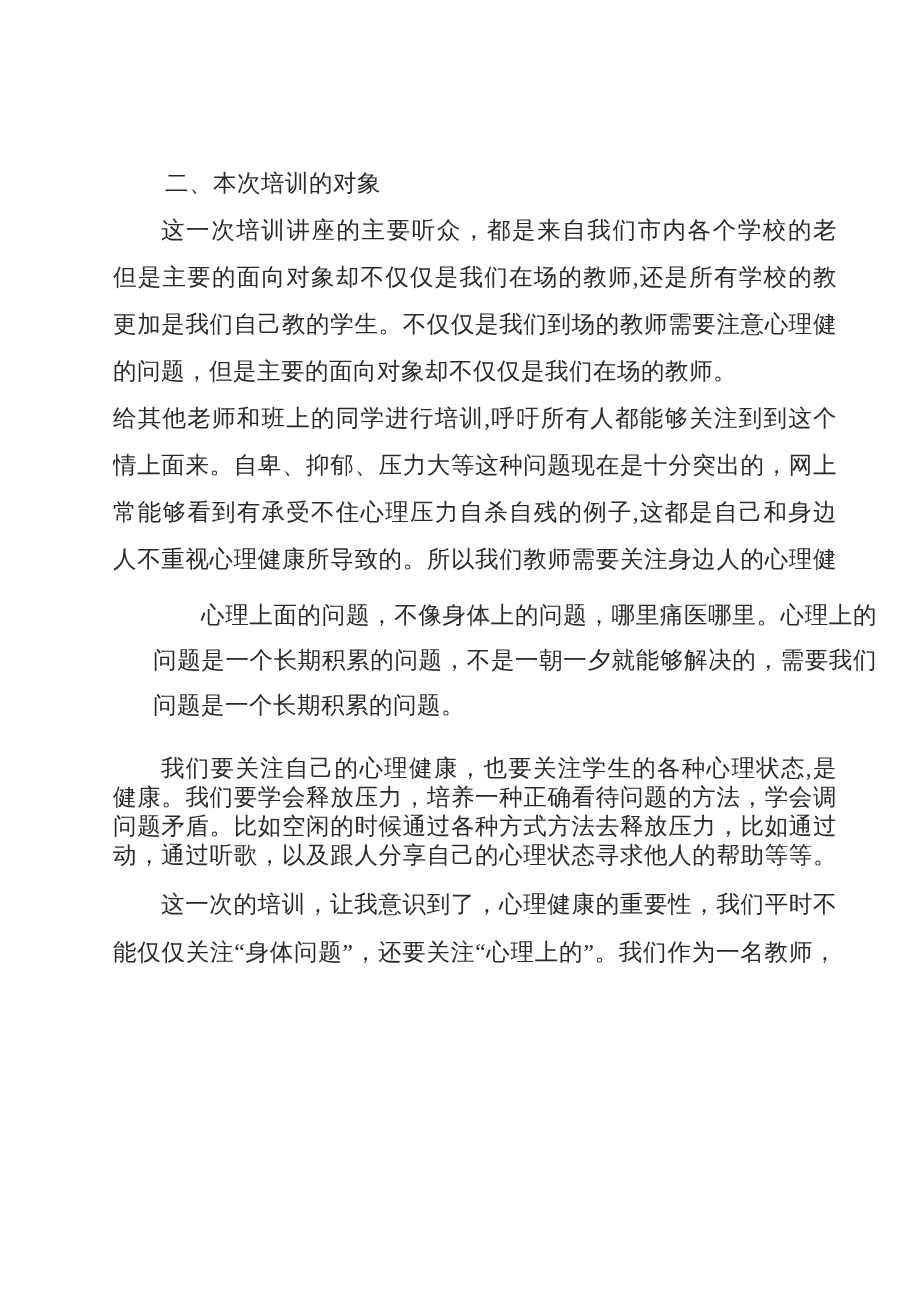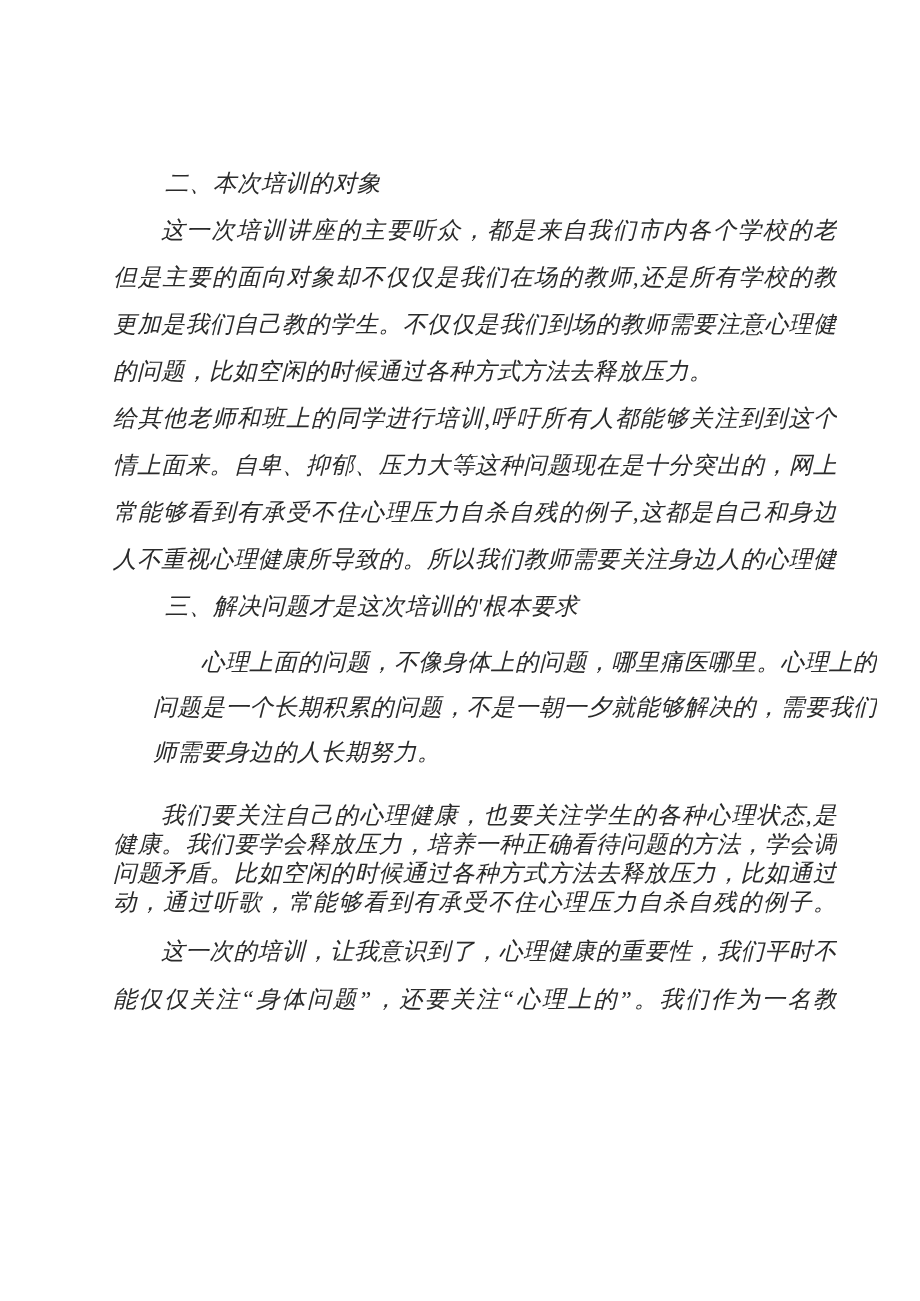--- a/index.html
+++ b/index.html
@@ -15,21 +15,20 @@
     background: #ffffff;
     overflow: hidden;
   }
   .content {
     position: absolute;
     left: 113px; top: 160px;
     width: 724px;
     color: #2a2a2a;
     font-size: 23.5px;
     letter-spacing: 0.5px;
-    font-style: italic;
   }
   .line {
     width: 100%;
     overflow: hidden;
     word-break: break-all;
     text-align: justify;
     text-align-last: justify;
   }
   .line.left { text-align: left; text-align-last: left; }
   .line.indent { text-indent: 48px; }
@@ -51,45 +50,42 @@
   <div class="content">
 
     <div class="block heading b-wide">
       <div class="line left">二、本次培训的对象</div>
     </div>
 
     <div class="block b-wide">
       <div class="line indent">这一次培训讲座的主要听众，都是来自我们市内各个学校的老师，</div>
       <div class="line">但是主要的面向对象却不仅仅是我们在场的教师,还是所有学校的教师，</div>
       <div class="line">更加是我们自己教的学生。不仅仅是我们到场的教师需要注意心理健康</div>
-      <div class="line left">的问题，比如空闲的时候通过各种方式方法去释放压力。</div>
+      <div class="line left">的问题，但是主要的面向对象却不仅仅是我们在场的教师。</div>
     </div>
 
     <div class="block b-wide">
       <div class="line">给其他老师和班上的同学进行培训,呼吁所有人都能够关注到到这个事</div>
       <div class="line">情上面来。自卑、抑郁、压力大等这种问题现在是十分突出的，网上经</div>
       <div class="line">常能够看到有承受不住心理压力自杀自残的例子,这都是自己和身边的</div>
       <div class="line">人不重视心理健康所导致的。所以我们教师需要关注身边人的心理健康,</div>
     </div>
 
-    <div class="block heading b-wide">
-      <div class="line left">三、解决问题才是这次培训的'根本要求</div>
-    </div>
 
     <div class="block b-med">
       <div class="line indent">心理上面的问题，不像身体上的问题，哪里痛医哪里。心理上的</div>
       <div class="line">问题是一个长期积累的问题，不是一朝一夕就能够解决的，需要我们教</div>
-      <div class="line left">师需要身边的人长期努力。</div>
+      <div class="line left">问题是一个长期积累的问题。</div>
     </div>
 
     <div class="block b-tight">
       <div class="line indent">我们要关注自己的心理健康，也要关注学生的各种心理状态,是否</div>
       <div class="line">健康。我们要学会释放压力，培养一种正确看待问题的方法，学会调节</div>
       <div class="line">问题矛盾。比如空闲的时候通过各种方式方法去释放压力，比如通过运</div>
-      <div class="line">动，通过听歌，常能够看到有承受不住心理压力自杀自残的例子。</div>
+      <div class="line">动，通过听歌，以及跟人分享自己的心理状态寻求他人的帮助等等。</div>
     </div>
 
     <div class="block b-end">
       <div class="line indent">这一次的培训，让我意识到了，心理健康的重要性，我们平时不</div>
       <div class="line">能仅仅关注“身体问题”，还要关注“心理上的”。我们作为一名教师，</div>
     </div>
 
   </div>
 </div>
 

